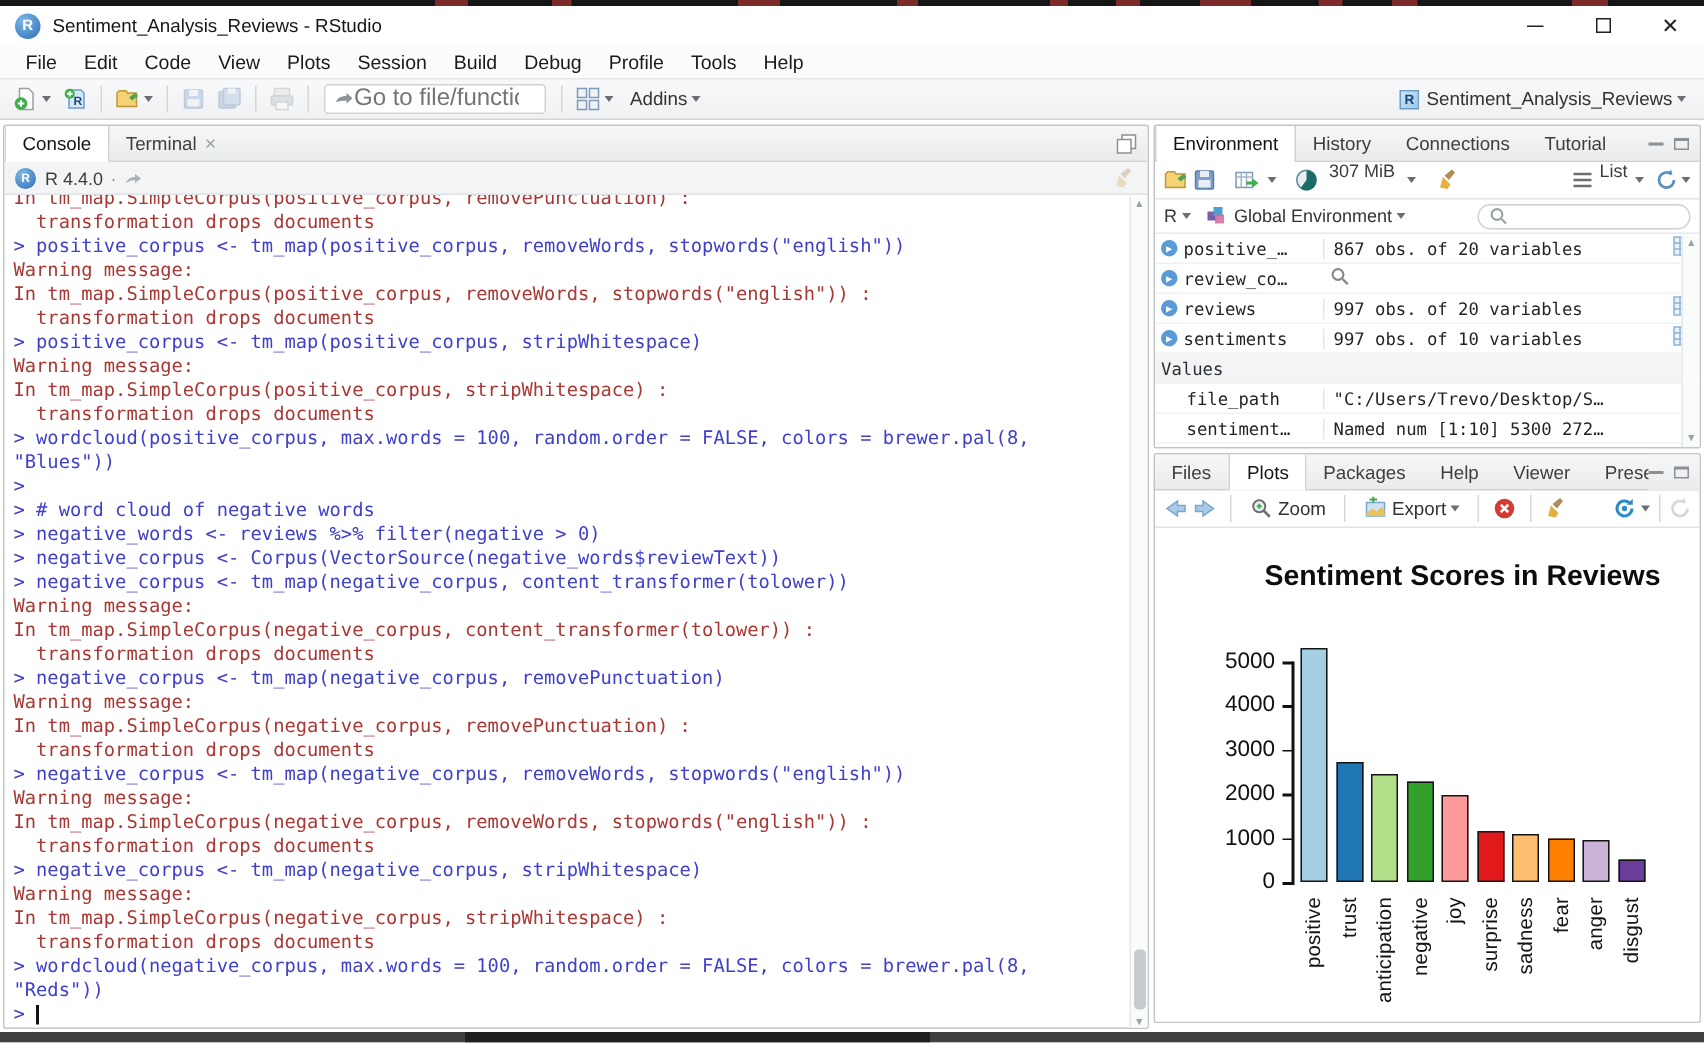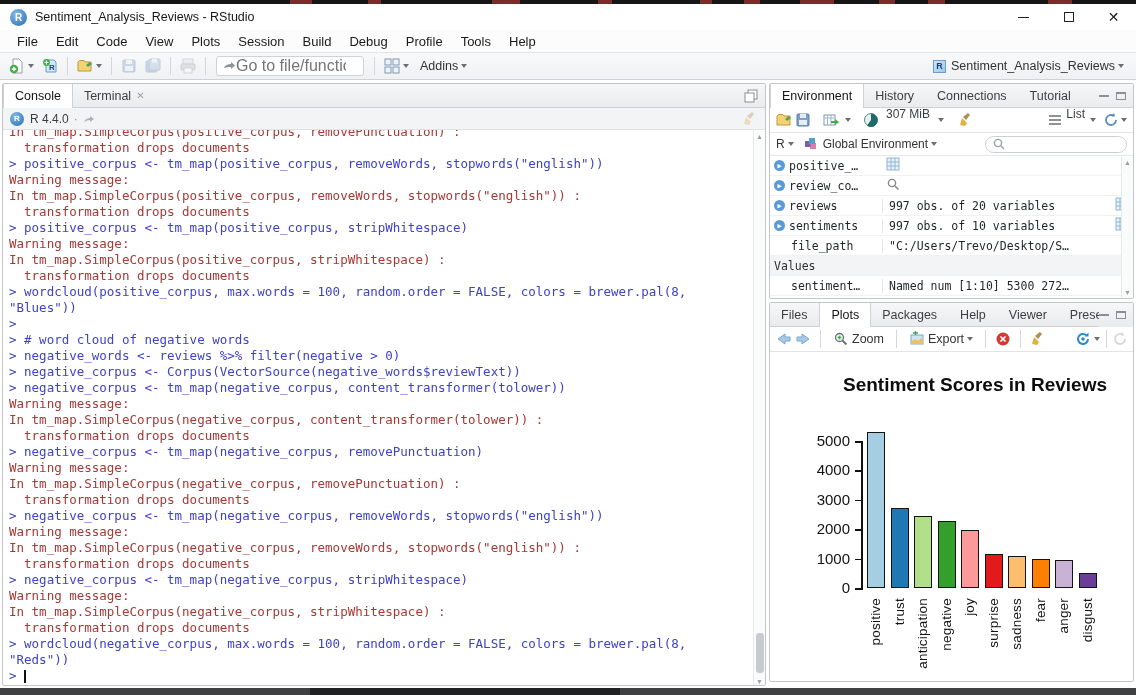--- a/index.html
+++ b/index.html
@@ -347,20 +347,21 @@
           </svg>
         <input type="text" style="">
       </div>
     </div>
     <div id="env-grid">
         <div class="env-row">
           <span class="nm">
             <span class="expander">▶</span>
             <span>positive_…</span>
           </span>
+          <span class="vl">867 obs. of 20 variables</span>
           <span class="act">
             <span><svg width="14" height="14" viewBox="0 0 14 14">
                 <rect x="1" y="1" width="12" height="12" fill="#eaf2fa" stroke="#8fb4d6"></rect>
                 <path d="M1 5h12M1 9h12M5 1v12M9 1v12" stroke="#8fb4d6"></path>
               </svg></span>
           </span>
         </div>
         <div class="env-row">
           <span class="nm">
             <span class="expander">▶</span>
@@ -392,29 +393,29 @@
             <span>sentiments</span>
           </span>
           <span class="vl">997 obs. of 10 variables</span>
           <span class="act">
             <span><svg width="14" height="14" viewBox="0 0 14 14">
                 <rect x="1" y="1" width="12" height="12" fill="#eaf2fa" stroke="#8fb4d6"></rect>
                 <path d="M1 5h12M1 9h12M5 1v12M9 1v12" stroke="#8fb4d6"></path>
               </svg></span>
           </span>
         </div>
+        <div class="env-row section">Values</div>
         <div class="env-row">
           <span class="nm">
             <span style="width: 13px;"></span>
             <span>file_path</span>
           </span>
           <span class="vl">"C:/Users/Trevo/Desktop/S…</span>
           <span class="act"></span>
         </div>
-        <div class="env-row section">Values</div>
         <div class="env-row">
           <span class="nm">
             <span style="width: 13px;"></span>
             <span>sentiment…</span>
           </span>
           <span class="vl">Named num [1:10] 5300 272…</span>
           <span class="act"></span>
         </div>
       </div>
     <div class="vscroll" style="top:73px; height:141px;">

